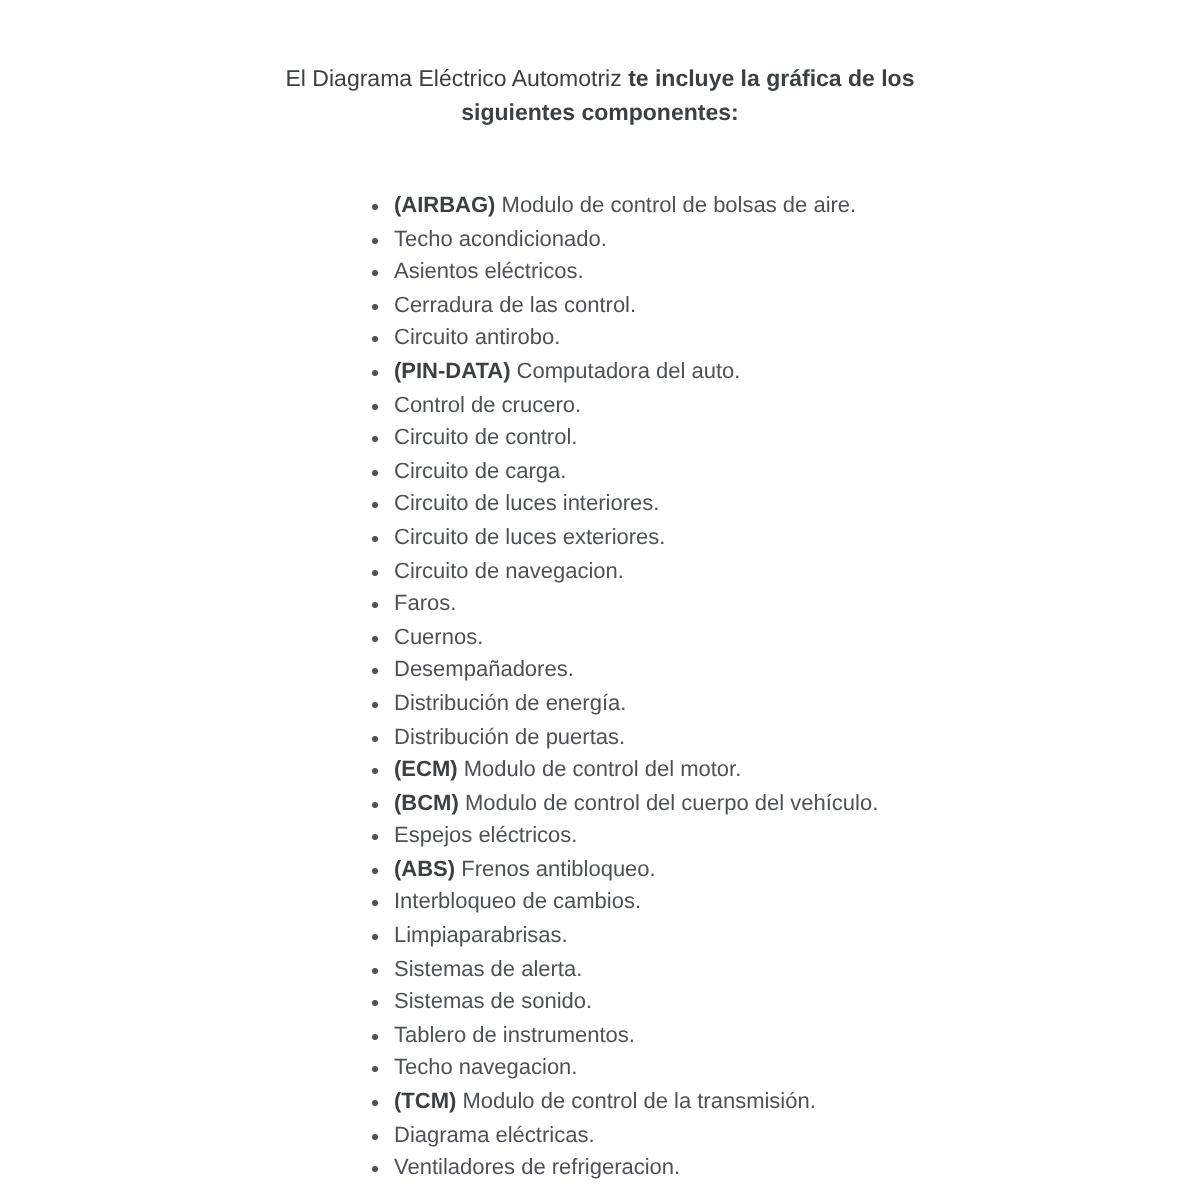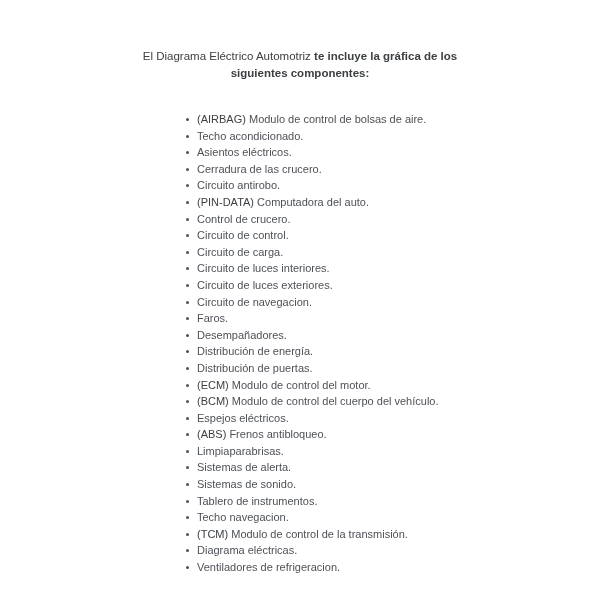--- a/index.html
+++ b/index.html
@@ -11,21 +11,21 @@
     width: 600px;
     height: 600px;
     overflow: hidden;
     font-family: "Liberation Sans", sans-serif;
     -webkit-font-smoothing: antialiased;
   }
   .page {
     width: 600px;
     height: 588px;
     box-sizing: border-box;
-    padding-top: 48px;
+    padding-top: 32px;
     background: #ffffff;
   }
   .title {
     margin: 0 auto;
     max-width: 370px;
     text-align: center;
     font-size: 11.5px;
     line-height: 17px;
     font-weight: 400;
     color: #3c4043;
@@ -49,50 +49,52 @@
     content: "";
     position: absolute;
     left: -11px;
     top: 7px;
     width: 3px;
     height: 3px;
     border-radius: 50%;
     background: #4d5156;
   }
   .component-list li.item strong {
-    font-weight: 400;
+    font-weight: 700;
     color: #3c4043;
   }
 </style>
 </head>
 <body>
 
 <div class="page">
   <h1 class="title"><span>El Diagrama Eléctrico Automotriz </span><strong>te incluye la gráfica de los siguientes componentes:</strong></h1>
   <ul class="component-list">
       <li class="item"><strong>(AIRBAG)</strong> Modulo de control de bolsas de aire.</li>
       <li class="item">Techo acondicionado.</li>
       <li class="item">Asientos eléctricos.</li>
-      <li class="item">Cerradura de las crucero.</li>
+      <li class="item">Cerradura de las control.</li>
       <li class="item">Circuito antirobo.</li>
       <li class="item"><strong>(PIN-DATA)</strong> Computadora del auto.</li>
       <li class="item">Control de crucero.</li>
       <li class="item">Circuito de control.</li>
       <li class="item">Circuito de carga.</li>
       <li class="item">Circuito de luces interiores.</li>
       <li class="item">Circuito de luces exteriores.</li>
       <li class="item">Circuito de navegacion.</li>
       <li class="item">Faros.</li>
+      <li class="item">Cuernos.</li>
       <li class="item">Desempañadores.</li>
       <li class="item">Distribución de energía.</li>
       <li class="item">Distribución de puertas.</li>
       <li class="item"><strong>(ECM)</strong> Modulo de control del motor.</li>
       <li class="item"><strong>(BCM)</strong> Modulo de control del cuerpo del vehículo.</li>
       <li class="item">Espejos eléctricos.</li>
       <li class="item"><strong>(ABS)</strong> Frenos antibloqueo.</li>
+      <li class="item">Interbloqueo de cambios.</li>
       <li class="item">Limpiaparabrisas.</li>
       <li class="item">Sistemas de alerta.</li>
       <li class="item">Sistemas de sonido.</li>
       <li class="item">Tablero de instrumentos.</li>
       <li class="item">Techo navegacion.</li>
       <li class="item"><strong>(TCM)</strong> Modulo de control de la transmisión.</li>
       <li class="item">Diagrama eléctricas.</li>
       <li class="item">Ventiladores de refrigeracion.</li>
     </ul>
 </div>

